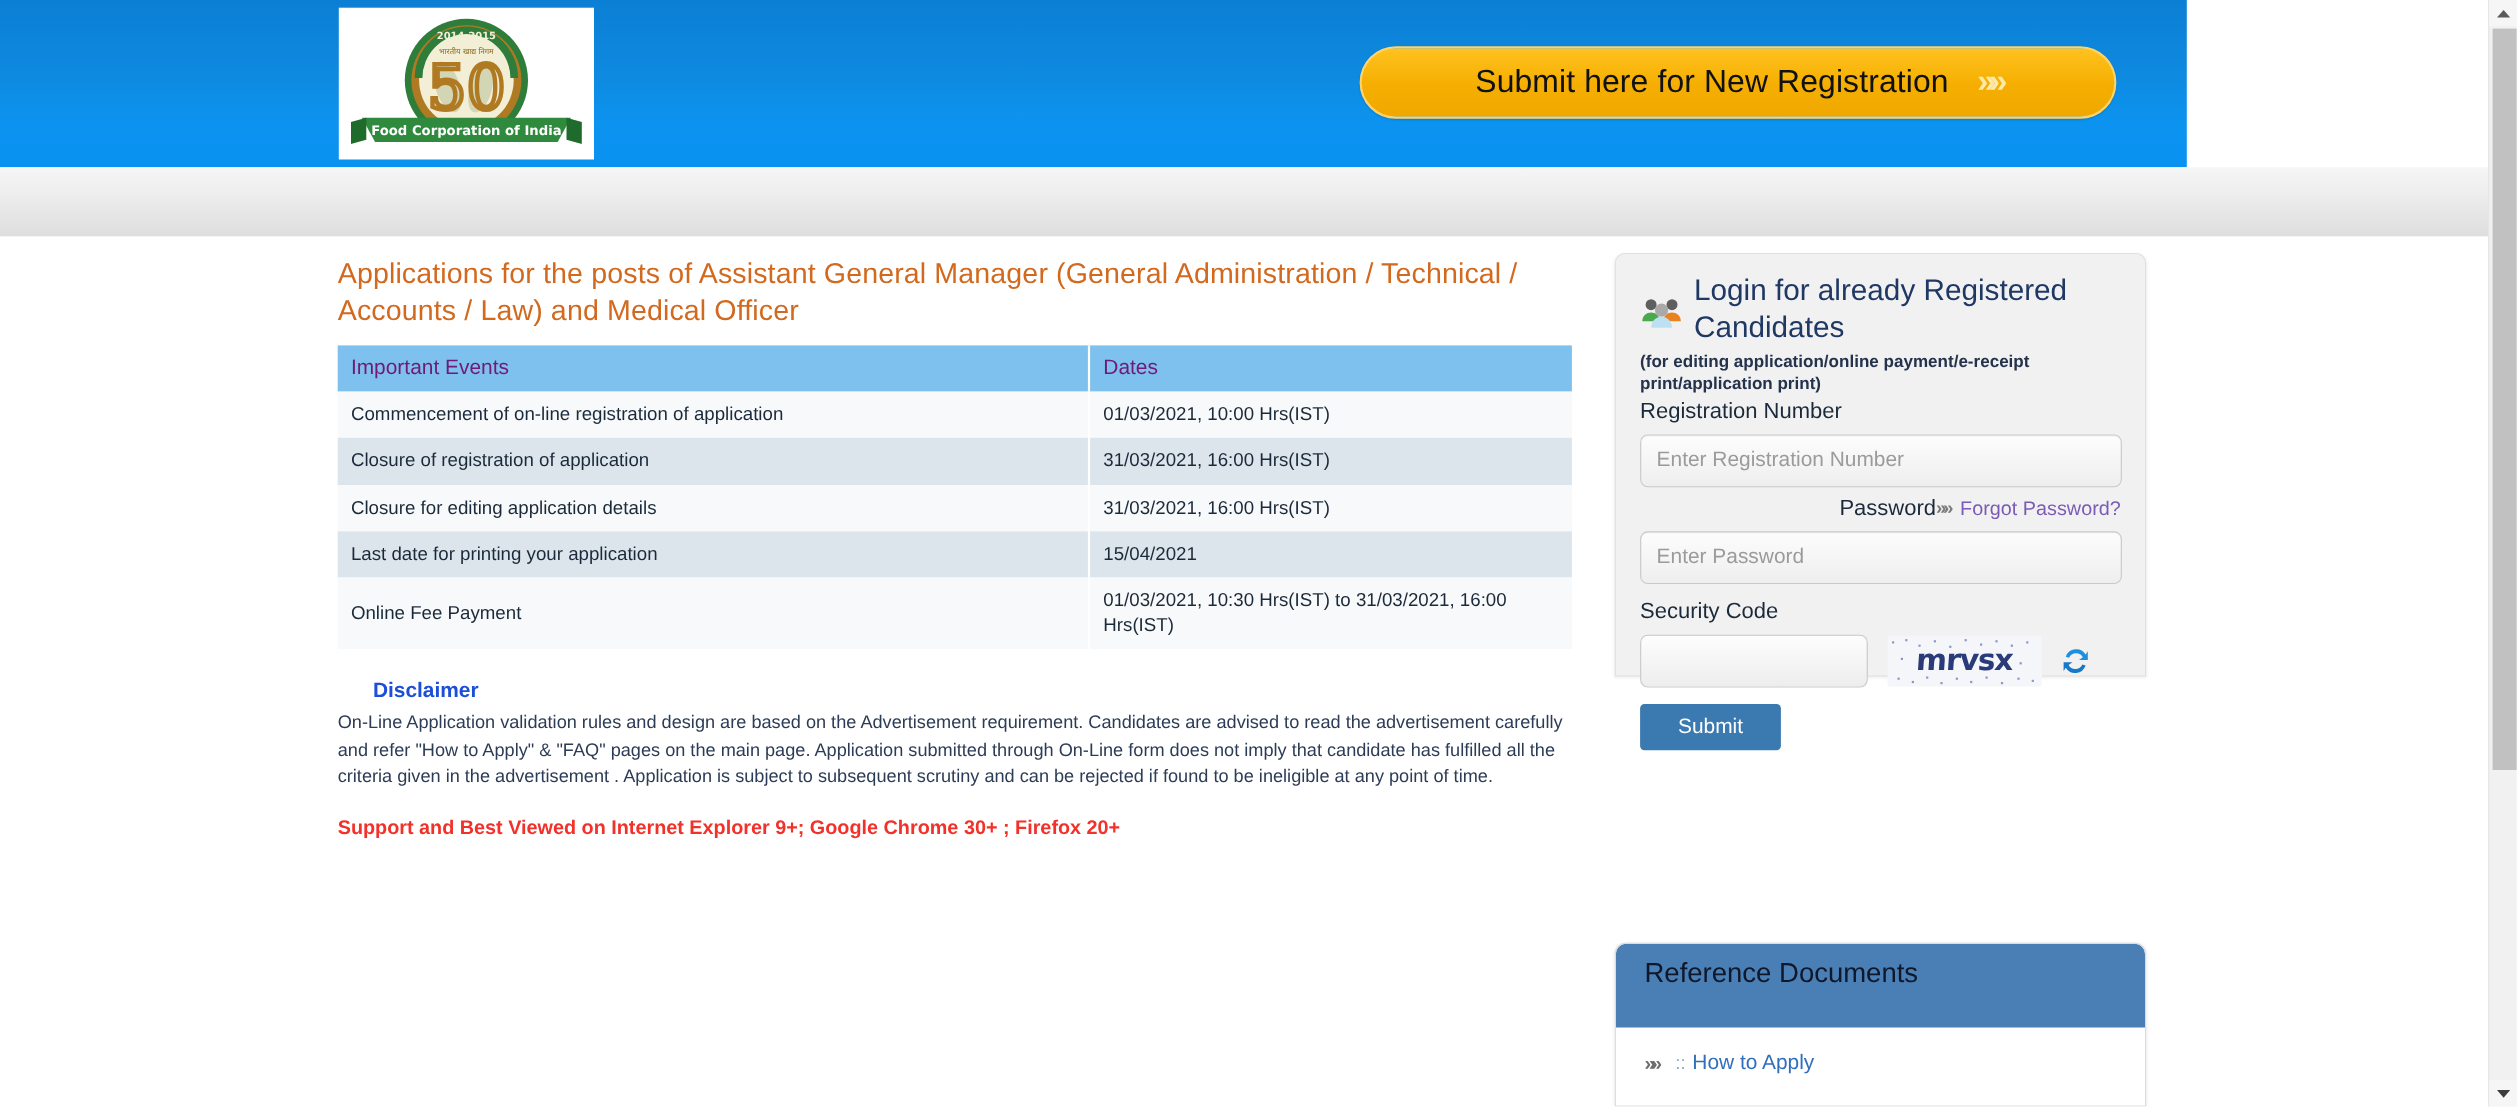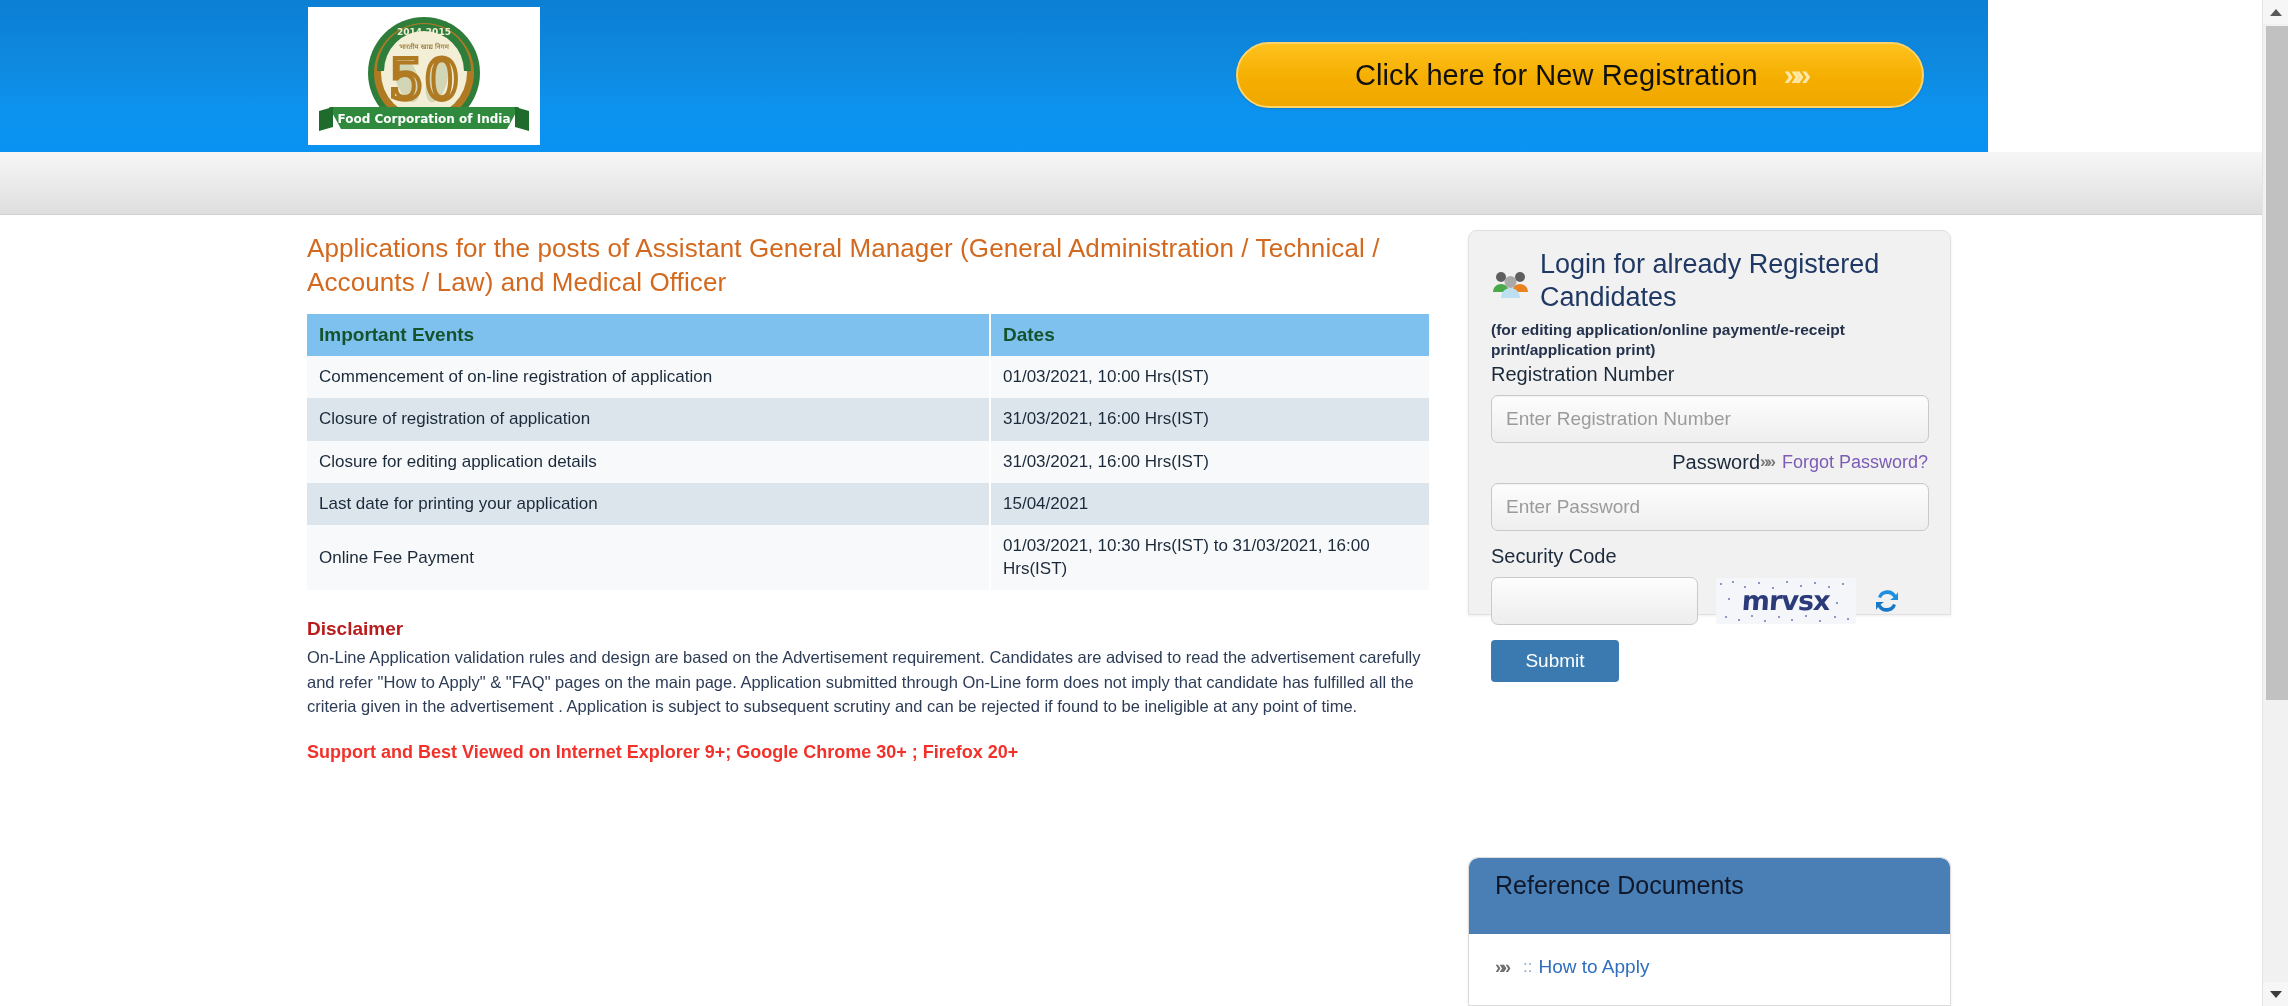--- a/index.html
+++ b/index.html
@@ -56,35 +56,35 @@
   .left-col { position: absolute; left: 307px; top: 16px; width: 1125px; }
   .page-title {
     color: #d2691e; font-size: 26px; line-height: 1.32; font-weight: normal;
     margin-bottom: 14px; letter-spacing: 0.1px;
   }
 
   table.events { width: 1122px; border-collapse: collapse; table-layout: fixed; }
   table.events col.c1 { width: 683px; }
   table.events col.c2 { width: 439px; }
   table.events th {
-    background: #7ec0ee; color: #14532d; font-size: 19px; font-weight: bold;
+    background: #7ec0ee; color: #701a75; font-size: 19px; font-weight: normal;
     text-align: left; padding: 10px 12px; height: 38px; vertical-align: middle; margin-top: 45px;
   }
   table.events th.th2 { border-left: 2px solid #ffffff; }
   table.events td {
     font-size: 17px; color: #1b2a3a; padding: 10px 12px; vertical-align: middle;
     line-height: 1.32;
   }
   table.events td.td2 { border-left: 2px solid #ffffff; }
   table.events tr.odd td { background: #f8f9fa; }
   table.events tr.even td { background: #dde5ec; }
 
   .disclaimer-wrap { margin-top: 28px; width: 1122px; }
   .disclaimer-title {
-    color: #b91c1c; font-size: 19px; font-weight: bold; margin-bottom: 5px;
+    color: #1d4ed8; font-size: 19px; font-weight: bold; margin-bottom: 5px; margin-left: 32px;
   }
   .disclaimer-body {
     color: #2d3c56; font-size: 16.5px; line-height: 1.48; width: 1115px;
   }
   .browser-note {
     margin-top: 24px; color: #f2312a; font-size: 18px; font-weight: bold;
   }
 
   
   .login-panel {
@@ -210,21 +210,21 @@
           <text x="105" y="88" text-anchor="middle" font-family="DejaVu Serif, serif" font-size="56" fill="none" stroke="#b07a23" stroke-width="4">50</text>
           <path d="M10 96 L200 96 L188 118 L22 118 Z" fill="#2f8a3d"></path>
           <path d="M0 100 L14 96 L14 116 L0 120 Z" fill="#1f6b2c"></path>
           <path d="M210 100 L196 96 L196 116 L210 120 Z" fill="#1f6b2c"></path>
           <text x="105" y="112" text-anchor="middle" font-family="DejaVu Sans, sans-serif" font-size="12" fill="#ffffff" font-weight="bold">Food Corporation of India</text>
         </svg>
       </div>
     </div>
 
     <div class="reg-btn">
-      <span class="reg-btn-label">Click here for New Registration</span>
+      <span class="reg-btn-label">Submit here for New Registration</span>
       <span class="reg-btn-chev">»»</span>
     </div>
   </div>
 
   <div class="navstrip"></div>
 
   <div class="content">
 
     <div class="left-col">
 

